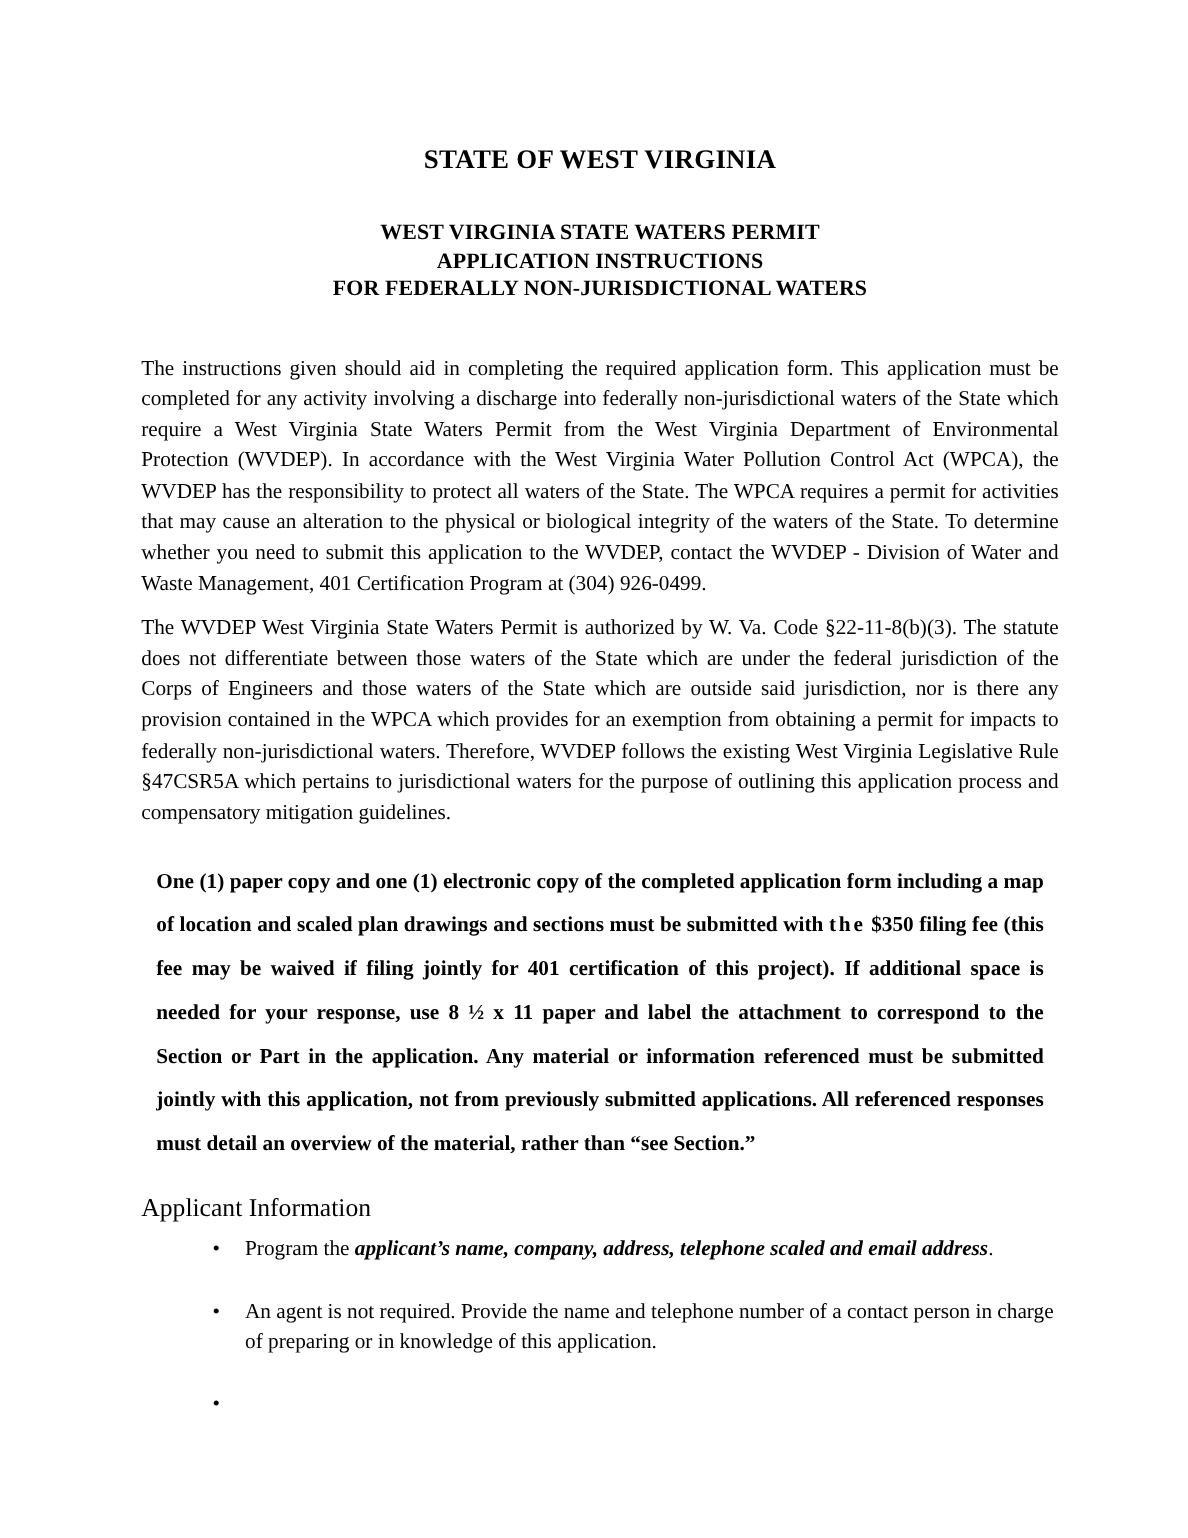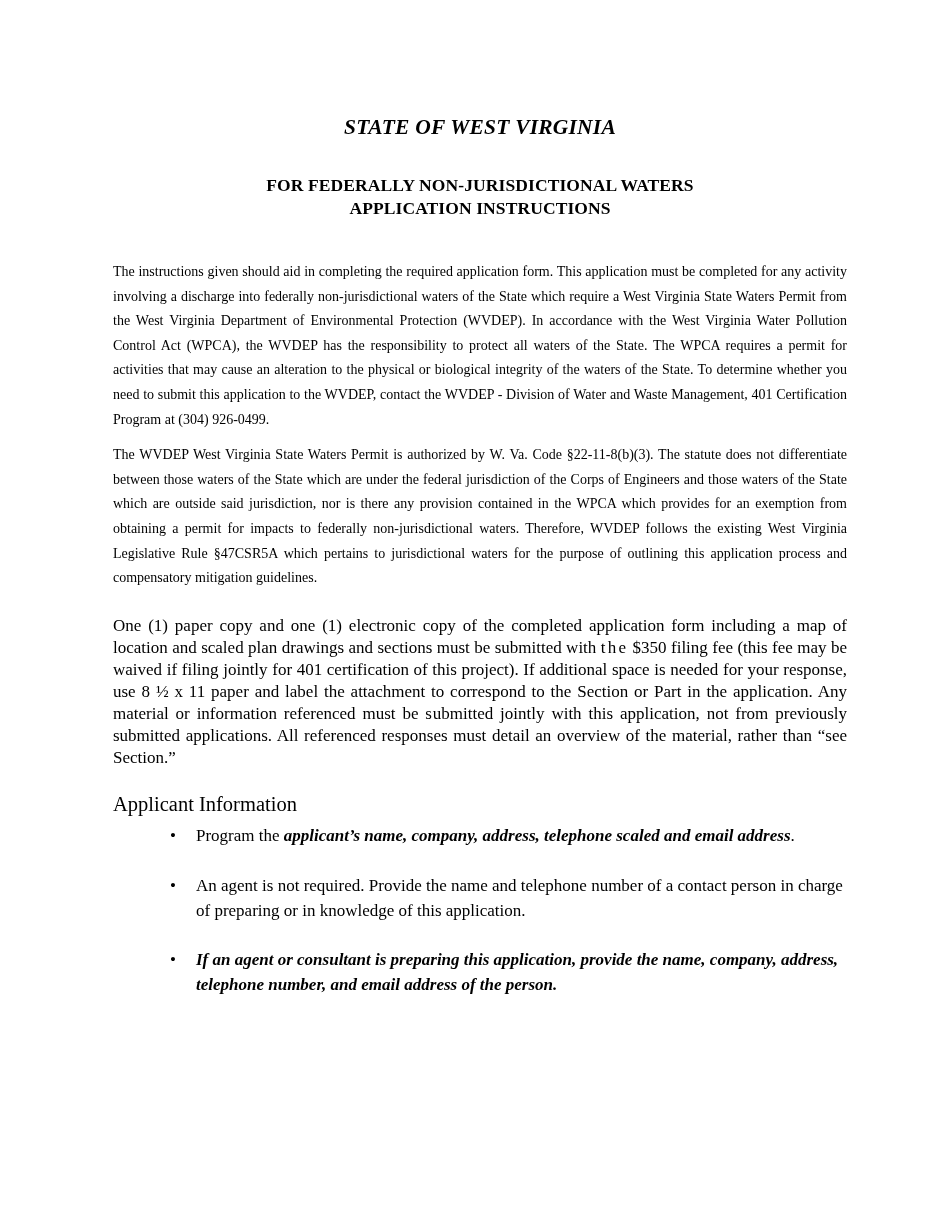--- a/index.html
+++ b/index.html
@@ -28,57 +28,56 @@
     position: absolute;
     left: 113px;
     top: 0;
     width: 734px;
   }
 
   
   .title-block {
     padding-top: 112px;
     text-align: center;
-    font-style: italic;
   }
   .title-line {
     font-size: 21.5px;
     font-weight: bold;
     line-height: 30px;
     letter-spacing: 0.2px;
   }
   .subtitle-block {
     text-align: center;
     padding-top: 32px;
   }
   .subtitle-line {
     font-size: 17.5px;
     font-weight: bold;
     line-height: 22.5px;
     letter-spacing: 0.1px;
   }
 
   
   .para {
-    font-size: 14px;
+    font-size: 17px;
     line-height: 24.6px;
     text-align: justify;
     text-justify: inter-word;
     margin: 0;
   }
   .para-1 { margin-top: 41px; }
   .para-2 { margin-top: 11px; }
 
   .para-bold {
     font-size: 17px;
-    line-height: 22px;
+    line-height: 35px;
     text-align: justify;
     text-justify: inter-word;
-    font-weight: normal;
-    margin: 0;
+    font-weight: bold;
+    margin: 12px;
     margin-top: 24.6px;
   }
   .para-bold .loose { letter-spacing: 2.2px; }
   .para-bold .loose2 { letter-spacing: 0.8px; }
 
   
   .section-heading {
     font-size: 20.5px;
     font-weight: normal;
     line-height: 26px;
@@ -115,22 +114,23 @@
 <body>
 
 <div class="page">
   <div class="content">
 
     <div class="title-block">
       <div class="title-line">STATE OF WEST VIRGINIA</div>
     </div>
 
     <div class="subtitle-block">
+      <div class="subtitle-line">WEST VIRGINIA STATE WATERS PERMIT</div>
+      <div class="subtitle-line">APPLICATION INSTRUCTIONS</div>
       <div class="subtitle-line">FOR FEDERALLY NON-JURISDICTIONAL WATERS</div>
-      <div class="subtitle-line">APPLICATION INSTRUCTIONS</div>
     </div>
 
     <p class="para para-1">The instructions given should aid in completing the required application form.  This application must be completed for any activity involving a discharge into federally non-jurisdictional waters of the State which require a West Virginia State Waters Permit from the West Virginia Department of Environmental Protection (WVDEP).   In accordance with the West Virginia Water Pollution Control Act (WPCA), the WVDEP has the responsibility to protect all waters of the State.  The WPCA requires a permit for activities that may cause an alteration to the physical or biological integrity of the waters of the State.  To determine whether you need to submit this application to the WVDEP, contact the WVDEP - Division of Water and Waste Management, 401 Certification Program at (304) 926-0499.</p>
 
     <p class="para para-2">The WVDEP West Virginia State Waters Permit is authorized by W. Va. Code §22-11-8(b)(3). The statute does not differentiate between those waters of the State which are under the federal jurisdiction of the Corps of Engineers and those waters of the State which are outside said jurisdiction, nor is there any provision contained in the WPCA which provides for an exemption from obtaining a permit for impacts to federally non-jurisdictional waters. Therefore, WVDEP follows the existing West Virginia Legislative Rule §47CSR5A which pertains to jurisdictional waters for the purpose of outlining this application process and compensatory mitigation guidelines.</p>
 
     <p class="para-bold"><span>One (1) paper copy and one (1) electronic copy of the completed application form including a map of location and scaled plan drawings and sections must be submitted with </span><span class="loose">the</span><span>  $350 filing fee (this fee may be waived if filing jointly for 401 certification of this project).  If additional space is needed for your response, use 8 ½ x 11 paper and label the attachment to correspond to the Section or Part in the application.  Any material or information referenced must be </span><span class="loose2">s</span><span>ubmitted jointly with this application, not from previously submitted applications.  All referenced responses must detail an overview of the material, rather than “see Section.”</span></p>
 
     <h2 class="section-heading">Applicant Information</h2>
 
@@ -138,19 +138,19 @@
 
       <li class="bullet-item">
         <span class="bullet-marker">•</span><span>Program the </span><span class="bi">applicant’s name, company, address, telephone scaled and email address</span><span>.</span>
       </li>
 
       <li class="bullet-item">
         <span class="bullet-marker">•</span><span>An agent is not required.  Provide the name and telephone number of a contact person in charge of preparing or in knowledge of this application.</span><span class="bi"></span><span></span>
       </li>
 
       <li class="bullet-item">
-        <span class="bullet-marker">•</span><span> </span><span class="bi">If an agent or consultant is preparing this application, provide the name, company, address, telephone number, and email address of the person.</span><span></span>
+        <span class="bullet-marker">•</span><span> </span><span></span>
       </li>
 
     </ul>
 
   </div>
 </div>
 
 </body></html>

